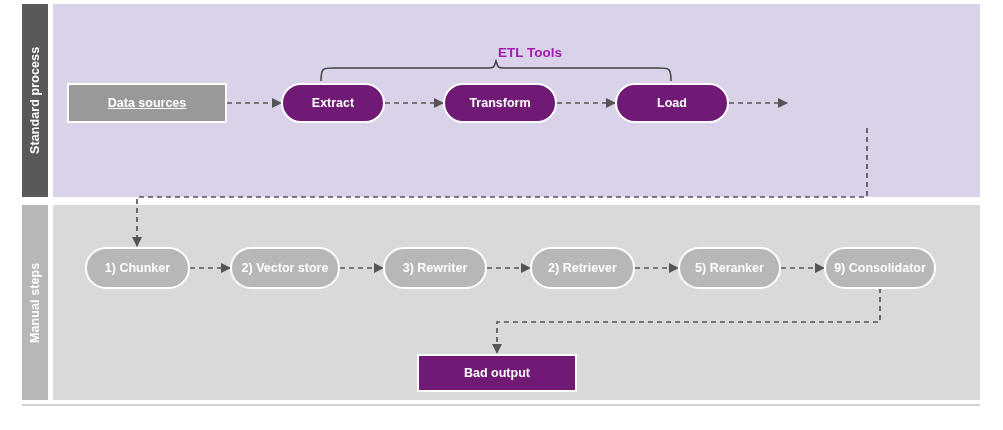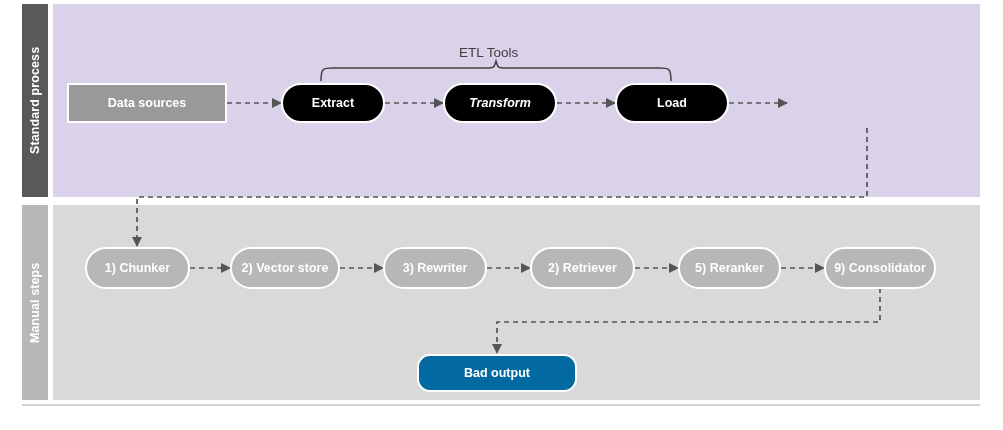--- a/index.html
+++ b/index.html
@@ -81,40 +81,41 @@
     font-size: 12.5px;
     line-height: 1.12;
     border: 2px solid #ffffff;
     z-index: 4;
   }
   .node-rect { border-radius: 0; }
   .node-pill { border-radius: 999px; }
 
   .fill-gray   { background: #999999; }
   .fill-gray2  { background: #b7b7b7; }
-  .fill-orchid { background: #000000; }
-  .fill-yellow { background: #0369a1; border-radius: 13px; }
+  .fill-orchid { background: #701a75; }
+  .fill-yellow { background: #701a75; }
 
   
   #wires {
     position: absolute;
     left: 0; top: 0;
     width: 1003px; height: 430px;
     z-index: 3;
     pointer-events: none;
   }
 
   
   .brace-label {
     position: absolute;
-    color: #404040;
+    color: #a21caf;
     font-size: 13.5px;
-    font-weight: normal;
+    font-weight: bold;
     white-space: nowrap;
     z-index: 5;
+    margin-left: 39px;
   }
 
   
   .bottom-rule {
     position: absolute;
     left: 22px;
     top: 404px;
     width: 958px;
     height: 2px;
     background: #d3d3d3;
@@ -159,29 +160,29 @@
 
       <path d="M 880 288 L 880 322 L 497 322 L 497 353"></path>
     </g>
 
     <path d="M 321 81 C 321 68, 323 68, 333 68
              L 486 68 C 494 68, 494 68, 496 61
              C 498 68, 498 68, 506 68
              L 659 68 C 669 68, 671 68, 671 81" stroke="#434343" stroke-width="1.5" fill="none"></path>
   </svg>
 
-  <div class="node node-rect fill-gray" style="left:67px; top:83px; width:160px; height:40px;">
+  <div class="node node-rect fill-gray" style="left:67px; top:83px; width:160px; height:40px;text-decoration:underline;">
     <span>Data sources</span>
   </div>
 
   <div class="node node-pill fill-orchid" style="left:281px; top:83px; width:104px; height:40px;">
     <span>Extract</span>
   </div>
 
-  <div class="node node-pill fill-orchid" style="left:443px; top:83px; width:114px; height:40px;font-style:italic;">
+  <div class="node node-pill fill-orchid" style="left:443px; top:83px; width:114px; height:40px;">
     <span>Transform</span>
   </div>
 
   <div class="node node-pill fill-orchid" style="left:615px; top:83px; width:114px; height:40px;">
     <span>Load</span>
   </div>
 
 
   <div class="brace-label" style="left:459px; top:45px;">
     <span>ETL Tools</span>

